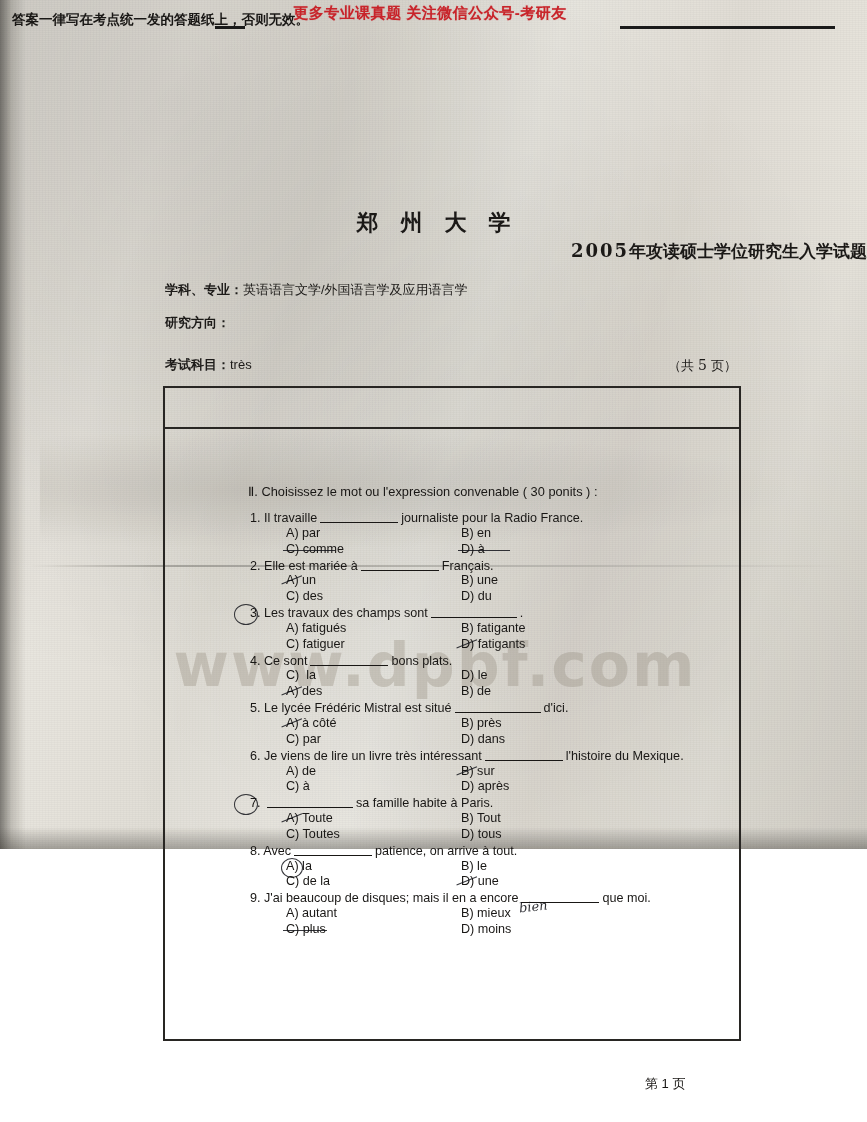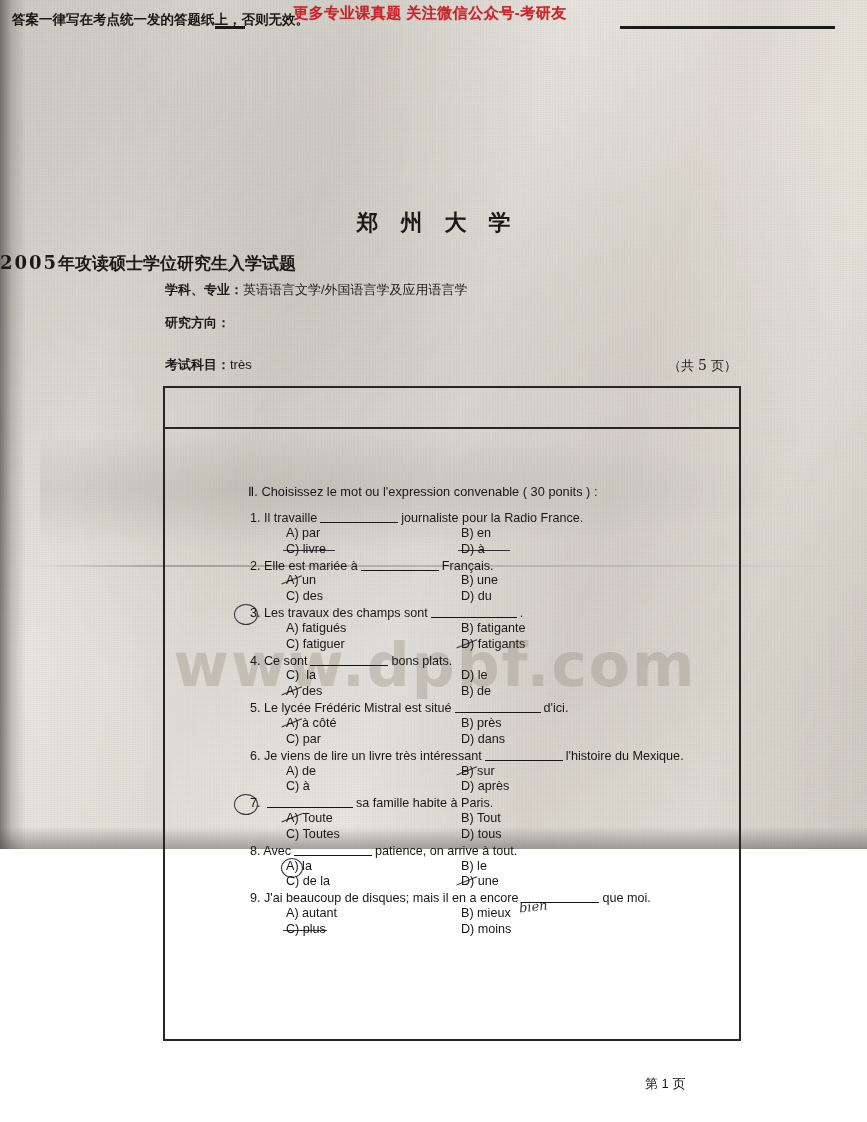--- a/index.html
+++ b/index.html
@@ -99,22 +99,22 @@
     font-family: "DejaVu Sans", sans-serif;
     font-size: 22px;
     font-weight: bold;
     letter-spacing: 22px;
     color: #1d1b19;
     text-indent: 22px;
   }
   .exam-line {
     position: absolute;
     left: 0; right: 0;
-    top: 252px;
-    text-align: left;
+    top: 240px;
+    text-align: right;
     font-size: 17px;
     font-weight: bold;
     color: #1d1b19;
   }
   .exam-line .year {
     font-family: "DejaVu Serif", serif;
     letter-spacing: 2px;
     font-size: 18px;
   }
   .meta {
@@ -335,21 +335,21 @@
     <div class="q">
       <div class="q-stem">
         <span>1.</span>
         <span>Il travaille</span><span class="blank"></span><span>journaliste pour la Radio France.</span>
       </div>
       <div class="opts">
         <div class="opt opt-a"><span>A)</span> <span>par</span></div>
         <div class="opt opt-b"><span>B)</span> <span>en</span></div>
       </div>
       <div class="opts">
-        <div class="opt opt-c"><span class="mark mark-strike"></span><span>C)</span> <span>livre</span></div>
+        <div class="opt opt-c"><span class="mark mark-strike"></span><span>C)</span> <span>comme</span></div>
         <div class="opt opt-d"><span class="mark mark-strike"></span><span>D)</span> <span>à</span></div>
       </div>
     </div>
 
     <div class="q">
       <div class="q-stem">
         <span>2.</span>
         <span>Elle est mariée à</span><span class="blank"></span><span>Français.</span>
       </div>
       <div class="opts">

